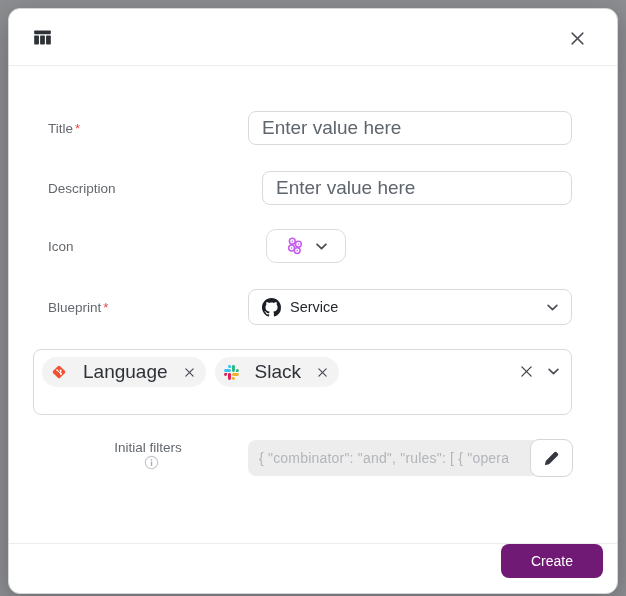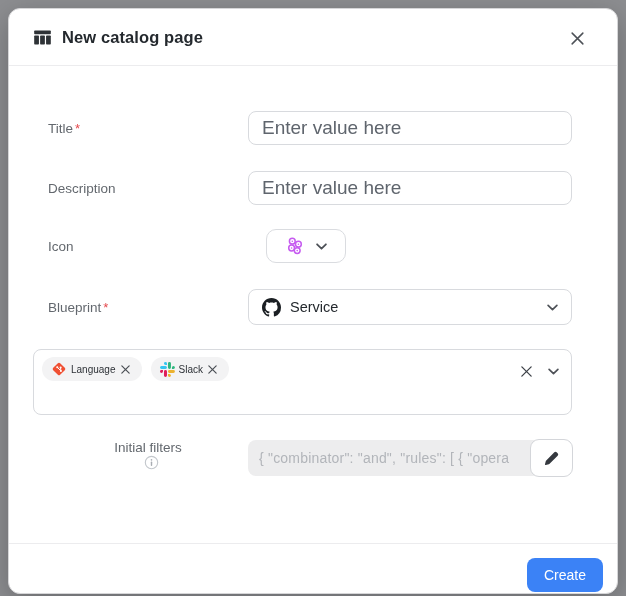--- a/index.html
+++ b/index.html
@@ -37,21 +37,21 @@
   .req { color:#e5484d; margin-left:2px; font-size:13px; }
   .info-icon { display:flex; margin-left:7px; }
   .control { flex:1; min-width:0; }
   .text-input {
     width:100%; height:34px; border:1px solid #d8dade; border-radius:8px;
     padding:0 13px; font-size:19px; color:#202327; background:#fff; outline:none;
     font-family:"Liberation Sans", sans-serif;
   }
   .text-input::placeholder { color:#5f656d; opacity:1; }
   .row-title  { top:102px; height:34px; }
-  .row-desc   { top:162px; height:34px; }
+  .row-desc   { top:162px; height:34px;gap:14px; }
   .row-icon   { top:220px; height:34px;gap:18px; }
   .row-bp     { top:280px; height:36px; }
   .row-excl   { top:340px; }
   .row-filt   { top:431px; height:36px; }
 
   
   .icon-select {
     width:80px; height:34px; border:1px solid #dadce0; border-radius:10px;
     display:flex; align-items:center; justify-content:center; gap:11px;
     background:#fff; cursor:pointer;
@@ -64,23 +64,23 @@
   .bp-value { font-size:14.5px; color:#24292e; }
   .bp-chevron { margin-left:auto; display:flex; }
 
   
   .multi-box {
     width:100%; min-height:66px; border:1px solid #d8dade; border-radius:8px;
     display:flex; align-items:flex-start; padding:7px 12px 7px 8px; background:#fff;
   }
   .chips { display:flex; gap:9px; flex-wrap:wrap; }
   .chip {
-    display:inline-flex; align-items:center; gap:4px;
+    display:inline-flex; align-items:center; gap:16px;
     background:#f3f3f4; border-radius:16px; padding:4px 11px 4px 9px;
-    font-size:10px; color:#2e3237; cursor:default;
+    font-size:19px; color:#2e3237; cursor:default;
   }
   .chip-x { display:flex; cursor:pointer; }
   .multi-actions { margin-left:auto; display:flex; align-items:center; gap:15px; height:28px; padding-left:10px; }
   .clear-x, .multi-chevron { display:flex; cursor:pointer; background:none; border:none; padding:0; }
 
   
   .filters-group { position:relative; width:100%; height:36px; }
   .filters-value {
     position:absolute; inset:0; background:#ededee; border-radius:8px;
     font-size:14px; color:#b2b5ba; line-height:36px; padding:0 52px 0 11px;
@@ -91,41 +91,40 @@
     background:#fff; border:1px solid #d4d6da; border-radius:9px;
     display:flex; align-items:center; justify-content:center; cursor:pointer;
   }
 
   
   .modal-footer {
     position:absolute; left:0; right:0; top:534px; bottom:0;
     border-top:1px solid #ececee;
   }
   .create-btn {
-    position:absolute; right:14px; top:14px; height:34px; padding:0 17px;
-    background:#3b82f6; color:#ffffff; font-size:14px; font-weight:500;
+    position:absolute; right:14px; top:0; height:34px; padding:0 30px;
+    background:#701a75; color:#ffffff; font-size:14px; font-weight:500;
     border:none; border-radius:8px; cursor:pointer;
     font-family:"Liberation Sans", sans-serif;
   }
 </style>
 </head>
 <body>
 
 <div class="modal">
 
   <div class="modal-header">
     <span class="header-icon">
       <svg width="19" height="19" viewBox="0 0 16 16" fill="#2e3236">
         <rect x="1" y="2.2" width="14" height="3.1" rx="0.6"></rect>
         <rect x="1" y="6.4" width="4" height="7.4" rx="0.6"></rect>
         <rect x="6" y="6.4" width="4" height="7.4" rx="0.6"></rect>
         <rect x="11" y="6.4" width="4" height="7.4" rx="0.6"></rect>
       </svg>
     </span>
-    <span class="modal-title">New catalog page</span>
     <button class="close-btn">
       <svg width="15" height="15" viewBox="0 0 14 14" fill="none" stroke="#4d5157" stroke-width="1.4" stroke-linecap="round">
         <path d="M2 2 L12 12 M12 2 L2 12"></path>
       </svg>
     </button>
   </div>
 
   <div class="row row-title">
     <div class="field-label">
       <span>Title</span>

